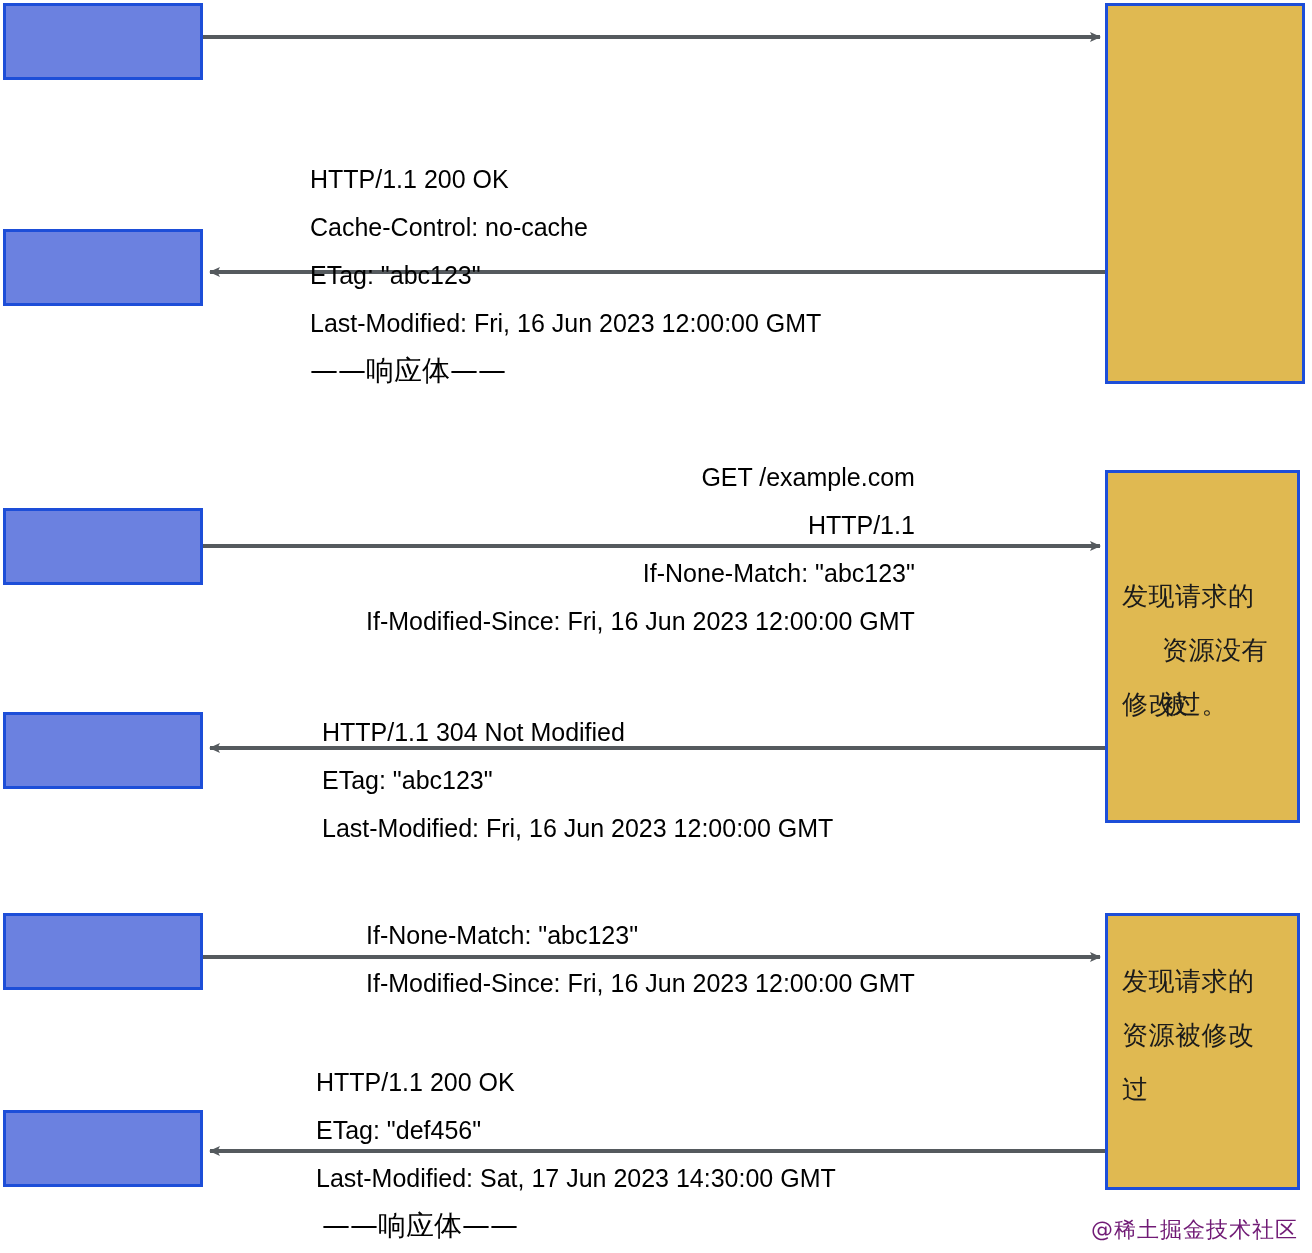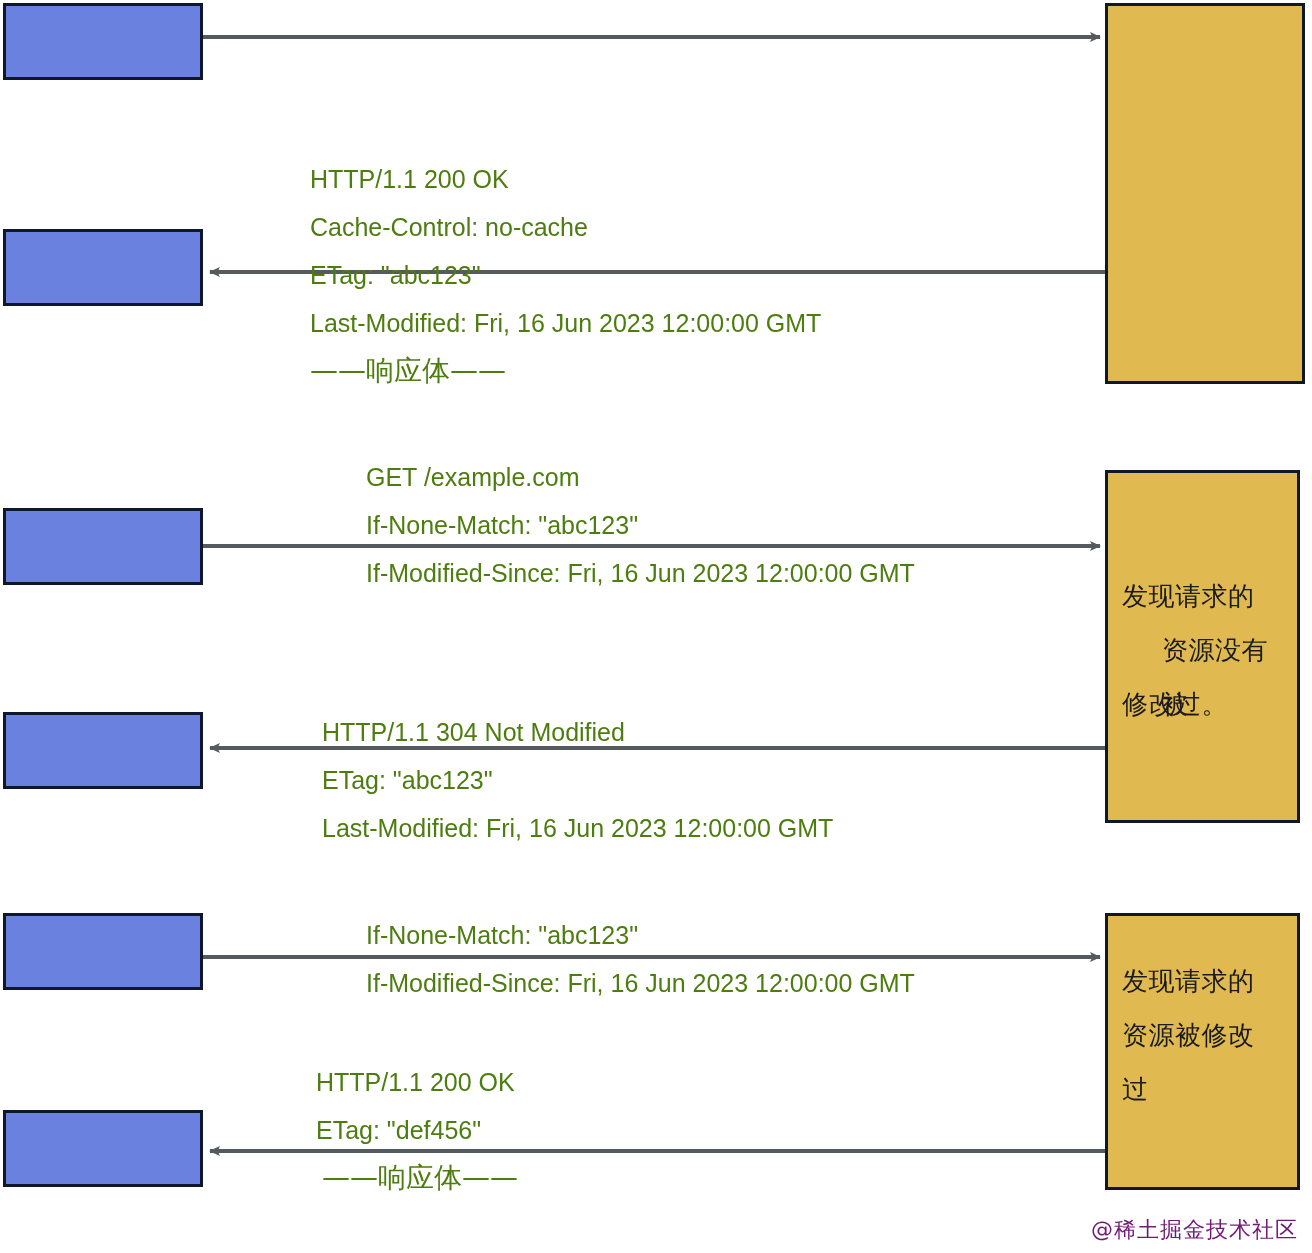--- a/index.html
+++ b/index.html
@@ -9,39 +9,39 @@
     font-family:"Liberation Sans","DejaVu Sans",sans-serif;
     position:relative;
     overflow:hidden;
   }
   #stage{position:absolute;left:0;top:0;width:1312px;height:1253px;}
   svg#wires{position:absolute;left:0;top:0;width:1312px;height:1253px;pointer-events:none;}
 
   .node{
     position:absolute;
     box-sizing:border-box;
-    border:3px solid #0f172a;
+    border:3px solid #1d4ed8;
   }
   .client-node{background:#6b81e0;}
   .server-node{background:#e0b951;}
 
   .server-label{
     position:absolute;
     left:14px;
     right:10px;
     font-size:26px;
     line-height:54px;
     color:#1b1b1b;
     font-family:"DejaVu Sans","Liberation Sans",sans-serif;
     letter-spacing:0.5px;
   }
 
   .msg{
     position:absolute;
-    color:#4d7c0f;
+    color:#000000;
     font-size:25px;
     line-height:48px;
     white-space:nowrap;
     font-family:"Liberation Sans","DejaVu Sans",sans-serif;
   }
   .msg div{height:48px;}
   .cjk{font-family:"DejaVu Sans","Liberation Sans",sans-serif;font-size:28px;}
 
   .watermark{
     position:absolute;
@@ -103,38 +103,40 @@
   </div>
 
   <div class="msg" style="left:310px;top:155px;">
     <div>HTTP/1.1 200 OK</div>
     <div>Cache-Control: no-cache</div>
     <div>ETag: "abc123"</div>
     <div>Last-Modified: Fri, 16 Jun 2023 12:00:00 GMT</div>
     <div class="cjk">——响应体——</div>
   </div>
 
-  <div class="msg" style="left:366px;top:453px;">
+  <div class="msg" style="left:366px;top:453px;text-align:right;">
     <div>GET /example.com</div>
+    <div>HTTP/1.1</div>
     <div>If-None-Match: "abc123"</div>
     <div>If-Modified-Since: Fri, 16 Jun 2023 12:00:00 GMT</div>
   </div>
 
   <div class="msg" style="left:322px;top:708px;">
     <div>HTTP/1.1 304 Not Modified</div>
     <div>ETag: "abc123"</div>
     <div>Last-Modified: Fri, 16 Jun 2023 12:00:00 GMT</div>
   </div>
 
   <div class="msg" style="left:366px;top:911px;">
     <div>If-None-Match: "abc123"</div>
     <div style="height:50px;">If-Modified-Since: Fri, 16 Jun 2023 12:00:00 GMT</div>
   </div>
 
   <div class="msg" style="left:316px;top:1058px;">
     <div>HTTP/1.1 200 OK</div>
     <div>ETag: "def456"</div>
+    <div>Last-Modified: Sat, 17 Jun 2023 14:30:00 GMT</div>
     <div class="cjk" style="padding-left:6px;">——响应体——</div>
   </div>
 
   <div class="watermark">@稀土掘金技术社区</div>
 
 </div>
 
 </body></html>

